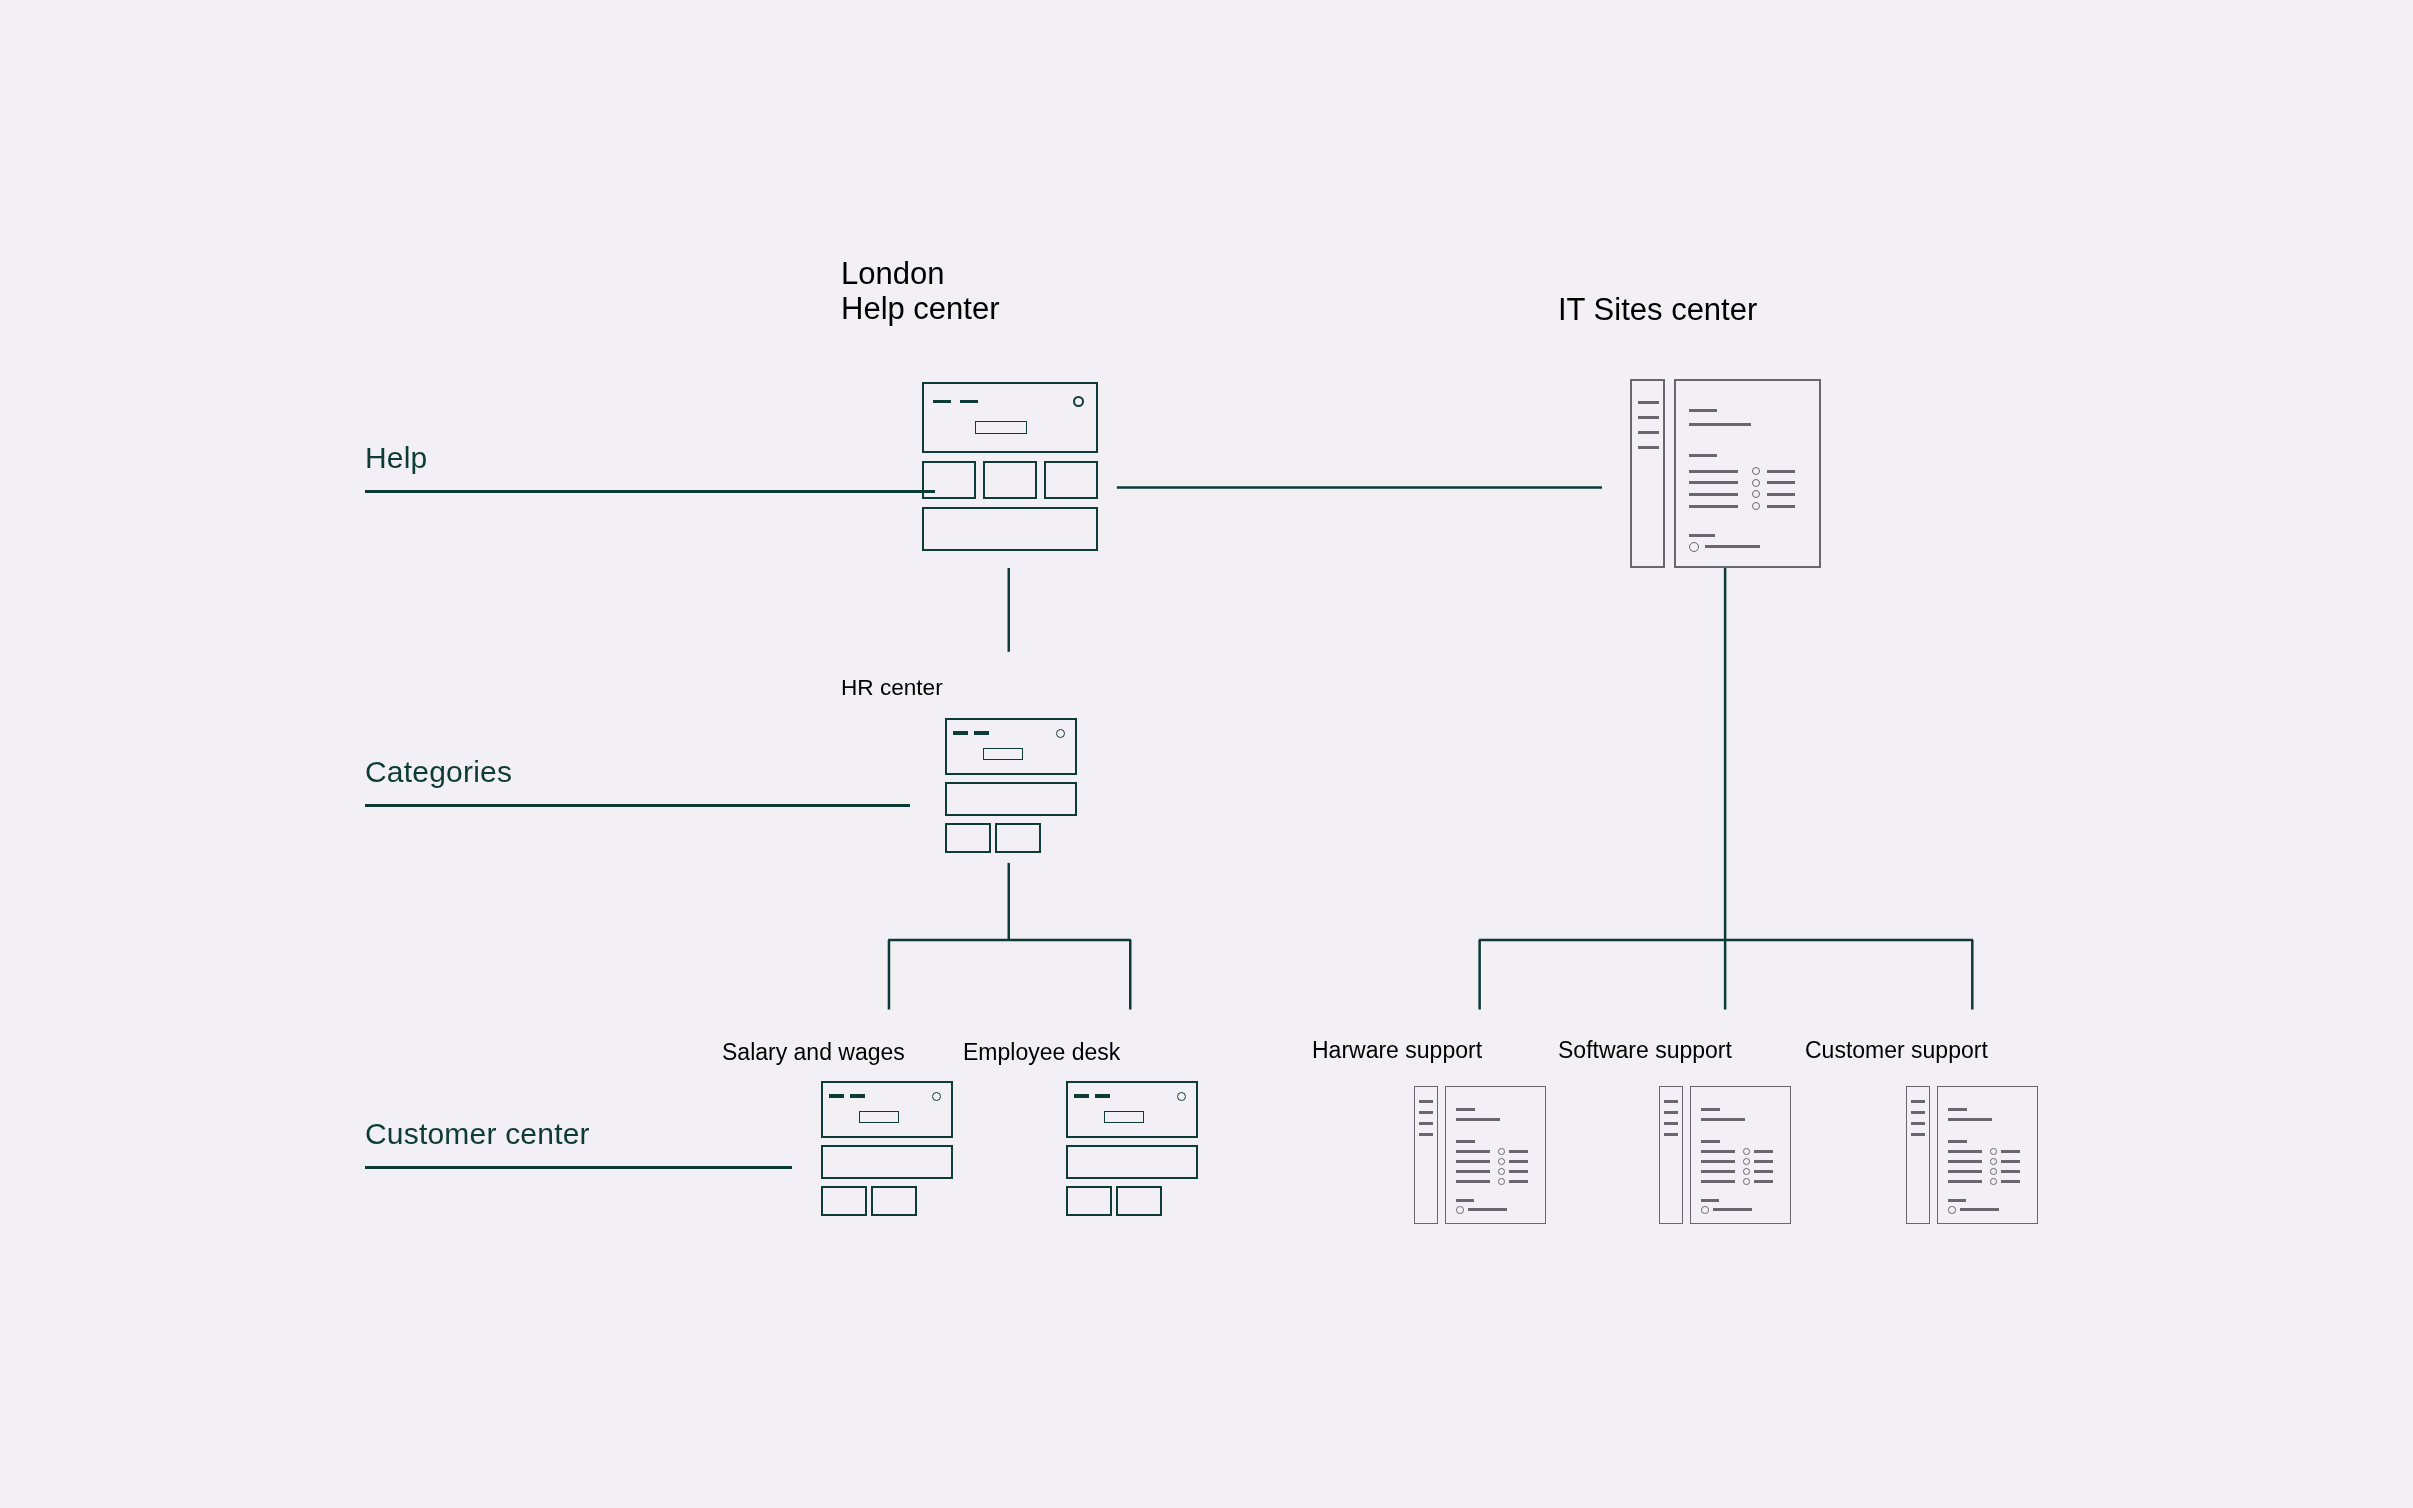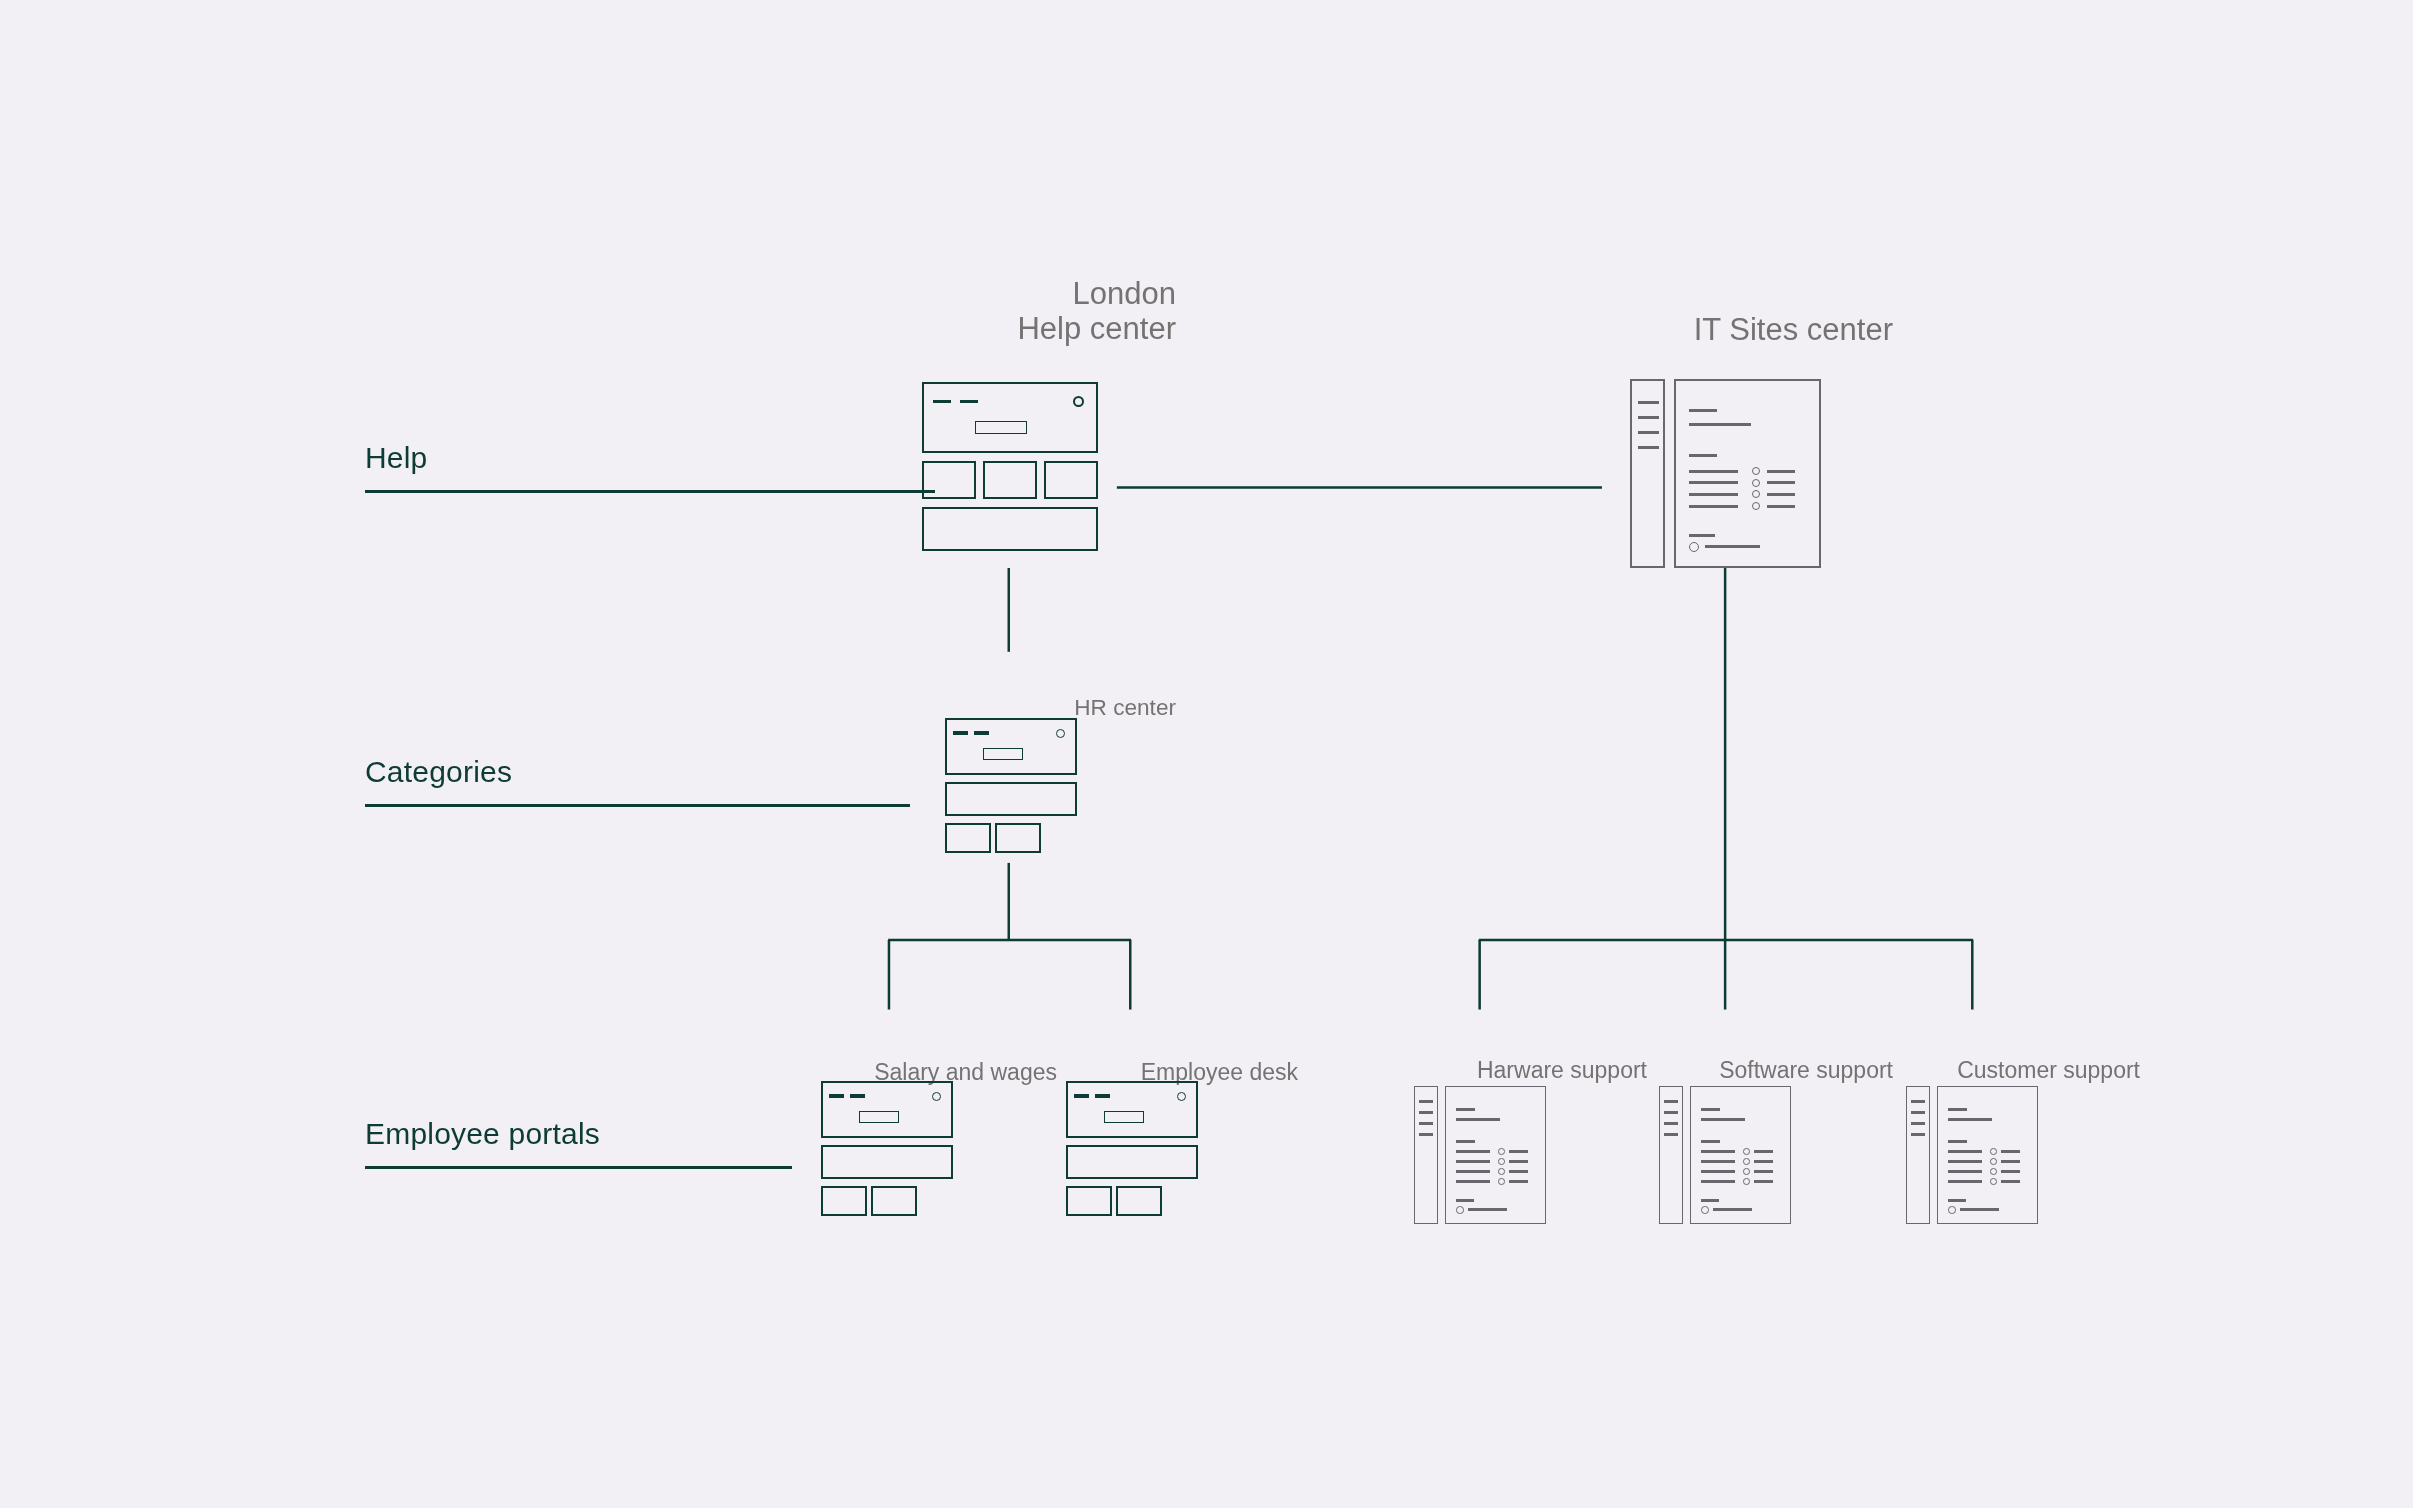--- a/index.html
+++ b/index.html
@@ -16,21 +16,21 @@
   .row-label{position:absolute;color:#0d3b35;}
   .row-label .txt{
     font-size:30px;line-height:35px;letter-spacing:0.2px;white-space:nowrap;
   }
   .row-label .rule{
     position:absolute;left:0;height:2.5px;background:#0d3b35;
   }
 
   
   .node-title{
-    position:absolute;color:#737373;text-align:right;white-space:nowrap;margin-top:20px;
+    position:absolute;color:#000000;text-align:left;white-space:nowrap;
   }
   .t-big{font-size:31px;line-height:35px;}
   .t-mid{font-size:22.6px;line-height:27px;}
   .t-sml{font-size:23px;line-height:25px;}
 
   
   svg.wire{position:absolute;left:0;top:0;width:2413px;height:1508px;overflow:visible;}
 
   
   .card{position:absolute;}
@@ -76,21 +76,21 @@
     <div class="txt">Help</div>
     <div class="rule" style="top:50px;width:570px;"></div>
   </div>
 
   <div class="row-label" style="left:365px;top:754px;">
     <div class="txt">Categories</div>
     <div class="rule" style="top:50px;width:545px;"></div>
   </div>
 
   <div class="row-label" style="left:365px;top:1116px;">
-    <div class="txt">Employee portals</div>
+    <div class="txt">Customer center</div>
     <div class="rule" style="top:50px;width:427px;"></div>
   </div>
 
   <div class="node-title t-big" style="left:841px;top:256px;width:335px;">
     <div>London</div>
     <div>Help center</div>
   </div>
 
   <div class="card" style="left:922px;top:382px;width:176px;height:186px;">
 

